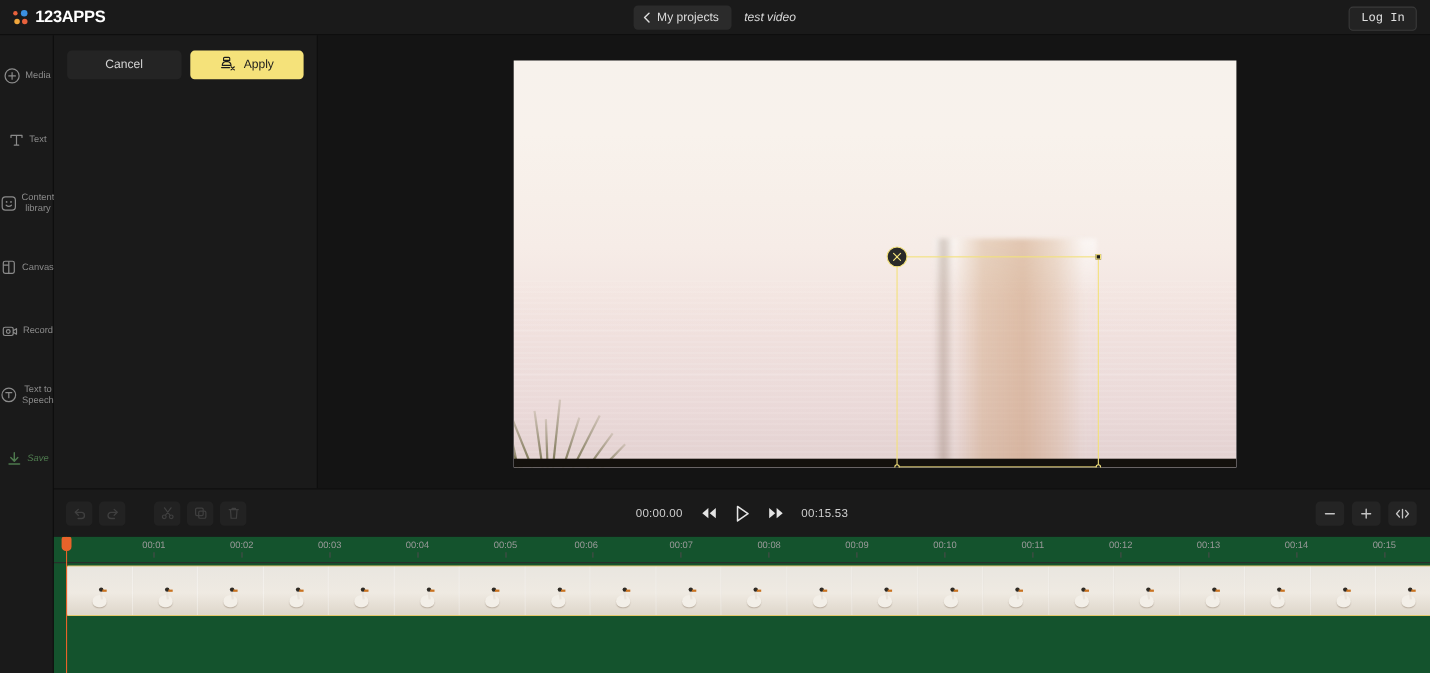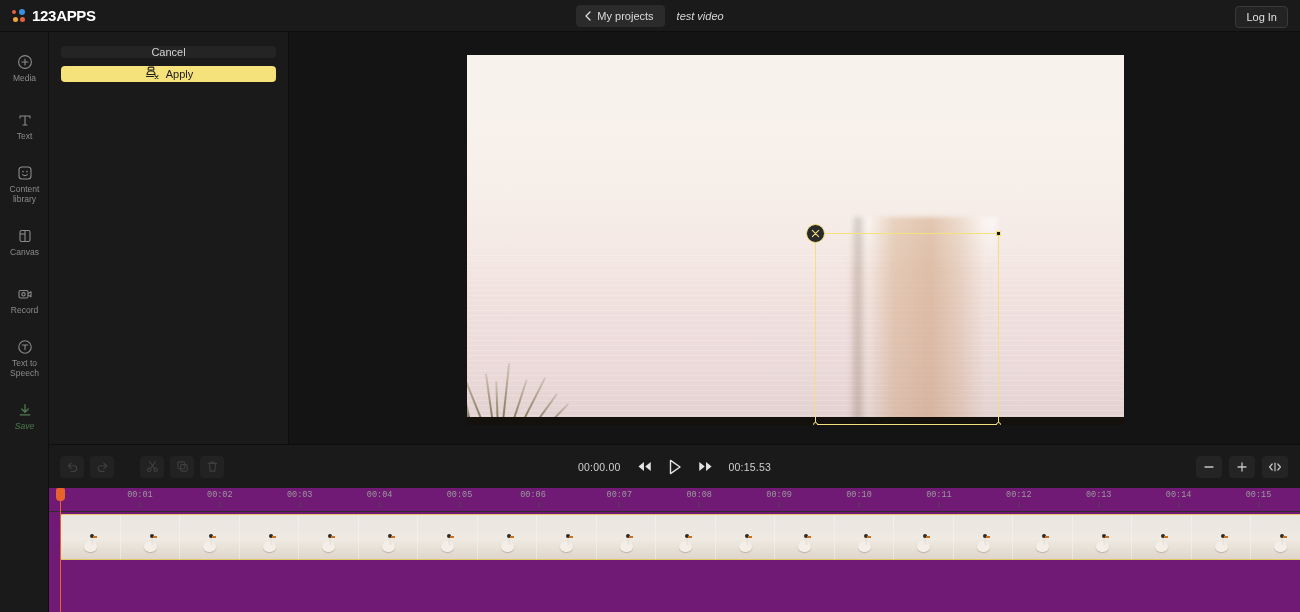--- a/index.html
+++ b/index.html
@@ -40,33 +40,33 @@
     display: flex; align-items: center; gap: 5px;
     background: #2b2b2b; border: none; border-radius: 4px;
     color: #dcdcdc; font-size: 11px; font-family: inherit;
     padding: 5px 11px 5px 8px; cursor: pointer;
   }
   .projects-btn svg { display: block; }
   .project-name { font-size: 11px; color: #d8d8d8; font-style: italic; }
   .login-btn {
     position: absolute; right: 12px; top: 6px;
     background: #232323; border: 1px solid #3a3a3a; border-radius: 4px;
-    color: #e0e0e0; font-size: 11px; font-family: Liberation Sans, sans-serif;
+    color: #e0e0e0; font-size: 11px; font-family: Liberation Mono, monospace;
     padding: 4px 10px; cursor: pointer;
   }
 
   
   .rail {
     position: absolute; left: 0; top: 32px; width: 49px; height: 580px;
     background: #1a1a1a; border-right: 1px solid #0e0e0e;
     padding-top: 8px;
   }
   .rail-item {
     width: 49px; height: 58px;
-    display: flex; flex-direction: column; align-items: center; justify-content: center;
+    display: flex; flex-direction: row; align-items: center; justify-content: center;
     gap: 4px; cursor: pointer;
   }
   .rail-item .ri-icon { color: #8b8b8b; display: flex; }
   .rail-item .ri-label {
     font-size: 8.5px; color: #8b8b8b; text-align: center; line-height: 1.15;
   }
   .rail-item.save .ri-icon, .rail-item.save .ri-label { color: #4e7a4e; font-style: italic; }
 
   
   .panel {
@@ -91,21 +91,21 @@
     color: #b0b0b0; cursor: pointer; padding: 0; display: flex;
     position: relative; z-index: 2;
   }
   .info-card {
     margin: 6px 12px 0 12px; height: 56px;
     background: #242424; border-radius: 5px;
     display: flex; align-items: center; gap: 11px; padding: 0 12px;
   }
   .info-text { font-size: 10.5px; color: #cfcfcf; line-height: 1.45; }
   .panel-actions {
-    margin: 14px 12px 0 12px; display: flex; gap: 8px; flex-direction: column;
+    margin: 14px 12px 0 12px; display: flex; gap: 8px;
   }
   .cancel-btn {
     flex: 1 1 0; height: 26px; background: #242424; border: none; border-radius: 4px;
     color: #d4d4d4; font-size: 11px; font-family: inherit; cursor: pointer;
   }
   .apply-btn {
     flex: 1 1 0; height: 26px; background: #f5e27a; border: none; border-radius: 4px;
     color: #1c1c1c; font-size: 11px; font-family: inherit; cursor: pointer;
     display: flex; align-items: center; justify-content: center; gap: 7px;
     font-weight: 500;
@@ -206,21 +206,21 @@
   .zoom-group { margin-left: auto; margin-right: 12px; display: flex; gap: 7px; }
   .zoom-btn {
     width: 26px; height: 22px; border-radius: 4px; background: #242424;
     border: none; cursor: pointer; color: #c4c4c4;
     display: flex; align-items: center; justify-content: center;
   }
 
   
   .timeline {
     position: absolute; left: 49px; top: 488px; right: 0; bottom: 0;
-    background: #701a75; overflow: hidden; font-family: Liberation Mono, monospace;
+    background: #14532d; overflow: hidden;
   }
   .ruler { position: relative; height: 24px; width: 100%; }
   .ruler-line {
     position: absolute; left: 0; right: 0; bottom: 0; height: 1px; background: #2c2c2c;
   }
   .tick-label {
     position: absolute; transform: translateX(-50%); top: 2px;
     font-size: 8.5px; color: #9a9a9a; white-space: nowrap;
   }
   .tick-mark {

